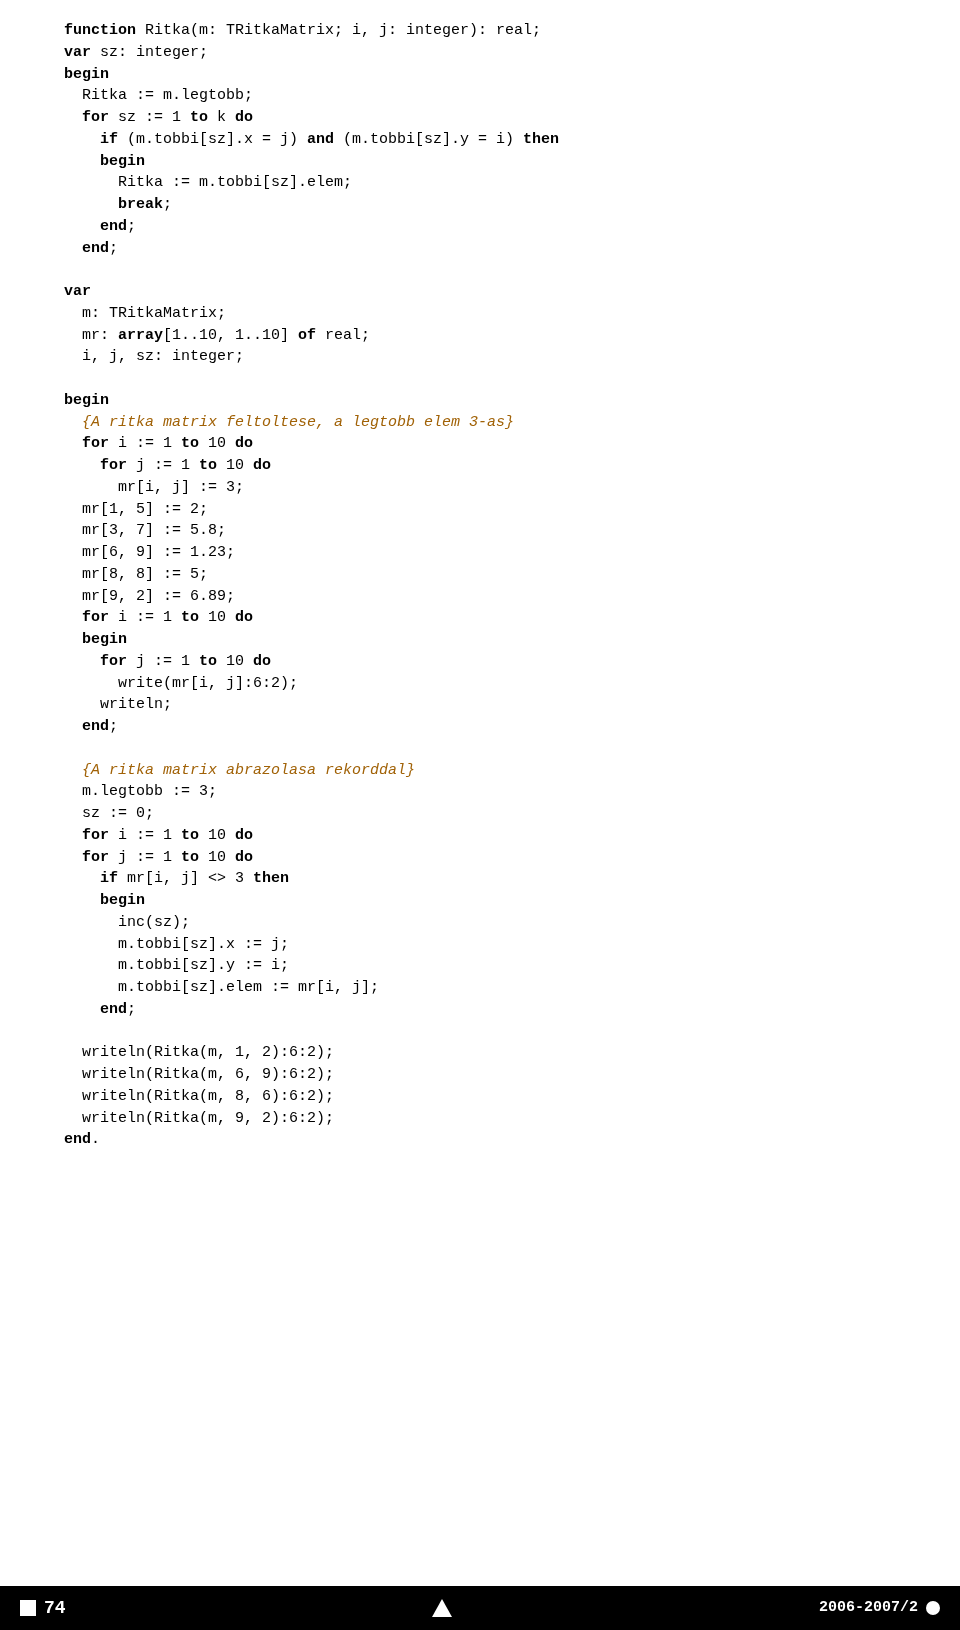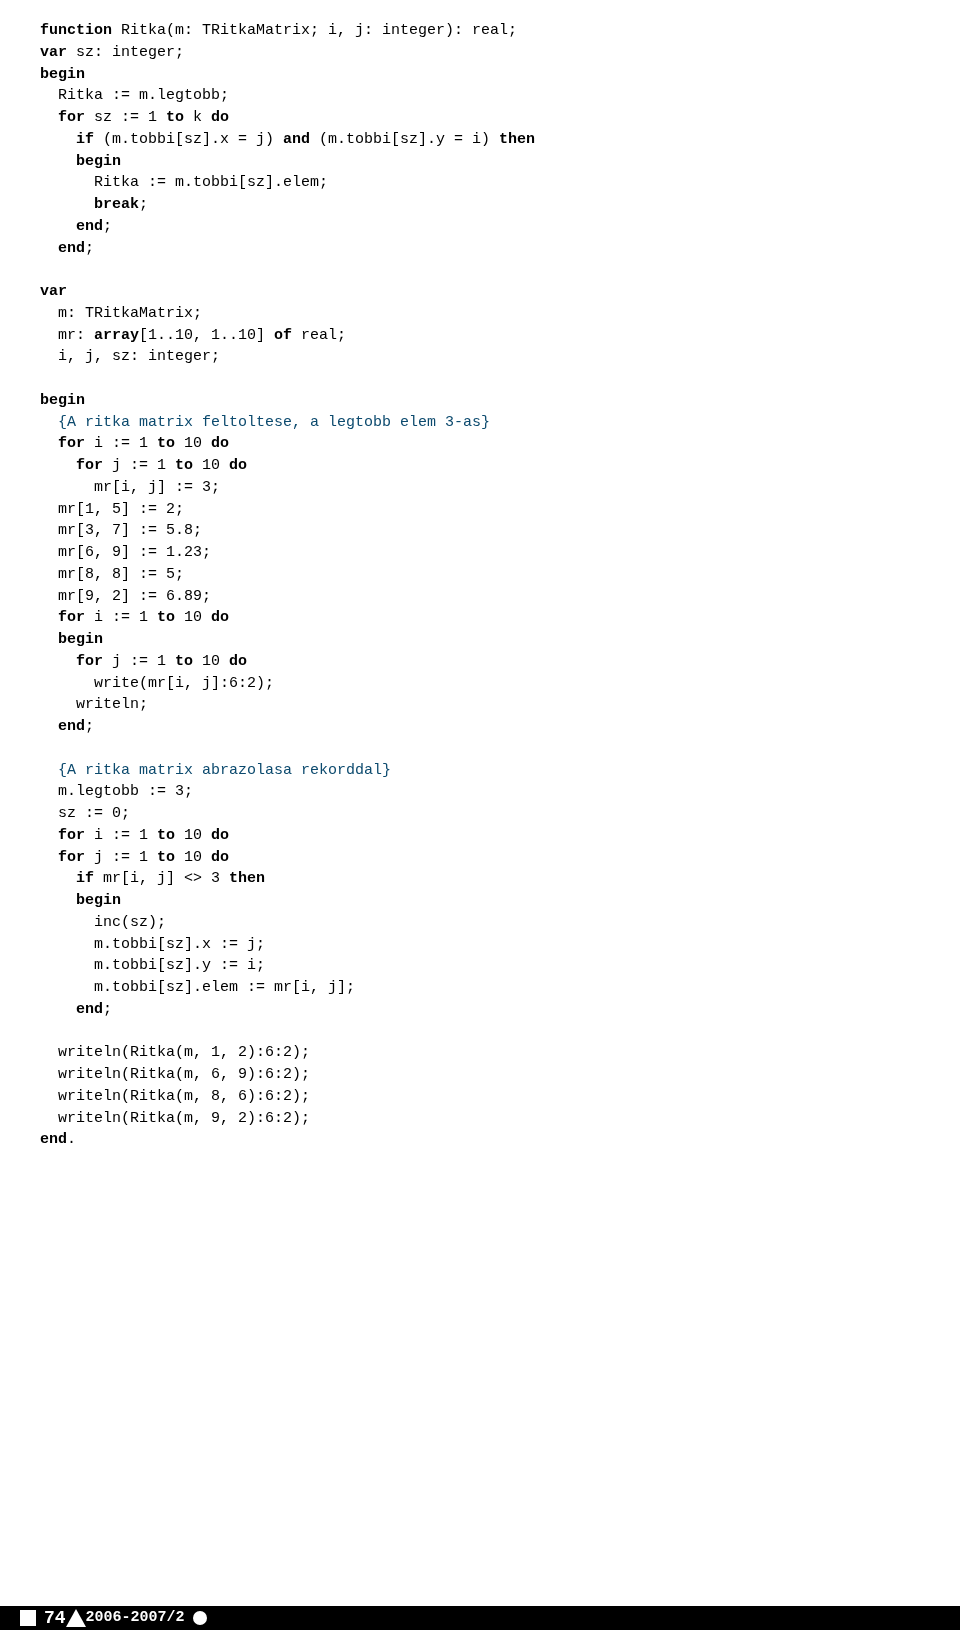--- a/index.html
+++ b/index.html
@@ -18,49 +18,51 @@
       min-height: 1630px;
       position: relative;
     }
 
     .page-container {
       width: 892px;
       min-height: 1630px;
       background: #ffffff;
       position: relative;
       padding: 20px 40px 60px 40px;
+      margin-left: 24px;
     }
 
     .code-block {
       white-space: pre;
       font-family: 'Courier New', Courier, monospace;
       font-size: 15px;
       line-height: 1.45;
       color: #000000;
     }
 
     .kw {
       font-weight: bold;
       color: #000000;
     }
 
     .comment {
-      color: #0c4a6e;
+      font-style: italic;
+      color: #a16207;
     }
 
     .footer {
       position: absolute;
       bottom: 0;
       left: 0;
       right: 0;
-      height: 24px;
+      height: 44px;
       background: #000000;
       display: flex;
       align-items: center;
-      justify-content: flex-start;
+      justify-content: space-between;
       padding: 0 20px;
     }
 
     .footer-left {
       display: flex;
       align-items: center;
       gap: 8px;
     }
 
     .footer-square {

